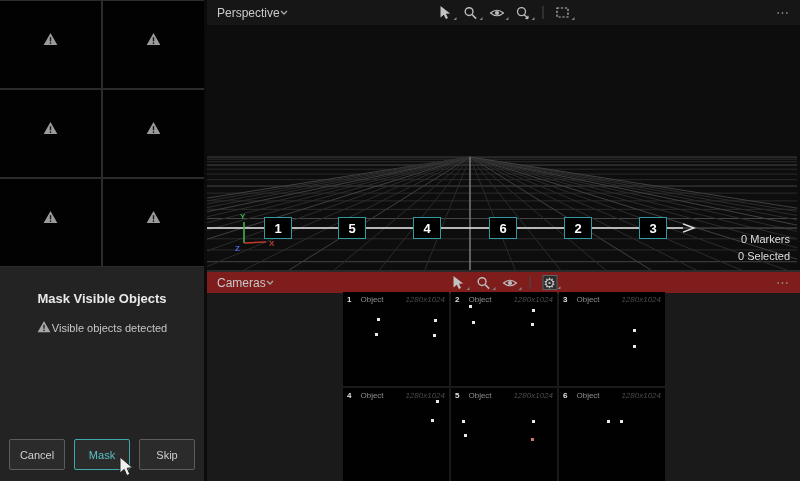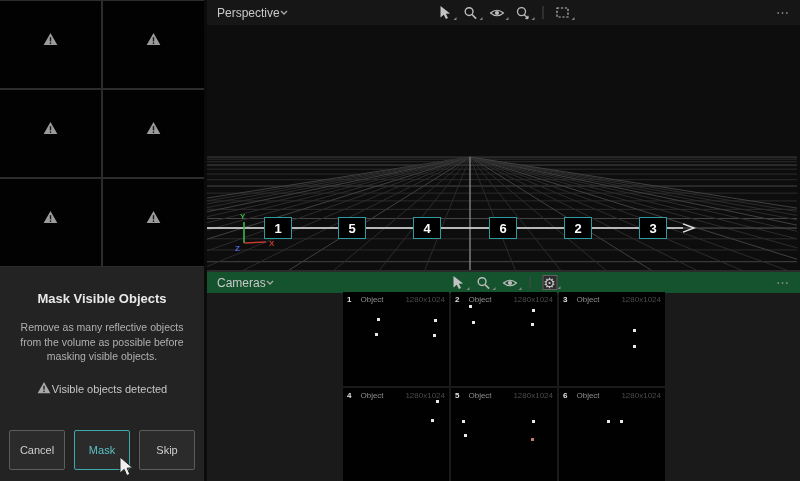--- a/index.html
+++ b/index.html
@@ -18,21 +18,21 @@
               border-top:1px solid #2c2c2c; border-bottom:1px solid #2c2c2c; }
   .cal-cell { background:#020202; display:flex; align-items:center; justify-content:center; }
   .cal-cell svg { transform:translateY(-6px); }
   .cal-body { flex:1; position:relative; text-align:center; padding:24px 9px 0;border-radius:7px; }
   .cal-body h3 { font-size:13px; color:#e8e8e8; margin-bottom:14px; font-weight:bold; }
   .cal-body p { font-size:10.5px; color:#b0b0b0; line-height:1.4; margin-bottom:17px; }
   .warn-row { display:flex; align-items:center; justify-content:center; gap:1px;
               color:#c6c6c6; font-size:11px; }
   .btn-row { position:absolute; bottom:11px; left:0; right:0; display:flex;
              justify-content:center; gap:9px; }
-  .btn-row button { width:56px; height:40px; background:#2b2b2b; border:1px solid #5c5c5c;
+  .btn-row button { width:56px; height:31px; background:#2b2b2b; border:1px solid #5c5c5c;
              border-radius:2px; color:#cfcfcf; font-size:11px; font-family:inherit; }
   .btn-row button.accent { border-color:#3fa9ad; color:#5ac0c5; }
 
   
   .main { flex:1; display:flex; flex-direction:column; min-width:0; }
   .panel-head { height:25px; background:#161616; display:flex; align-items:center;
                 padding:0 10px; color:#c9c9c9; font-size:12px; position:relative; flex:none; }
   .head-title { display:flex; align-items:center; }
   .toolbar { position:absolute; left:50%; transform:translateX(-50%); display:flex;
              align-items:center; gap:11px; }
@@ -51,29 +51,29 @@
   .view3d > svg.gridsvg { position:absolute; left:0; top:0; }
   .marker { position:absolute; top:192px; width:28px; height:22px; background:#000;
             border:1px solid #2f9aa0; color:#fff; font-weight:bold; font-size:13px;
             display:flex; align-items:center; justify-content:center; }
   .counts { position:absolute; right:10px; top:206px; text-align:right; color:#dedede;
             font-size:11px; line-height:17px; }
 
   
   .cams { flex:1; background:#1a1a1a; border-top:2px solid #2b2b2b; position:relative;
           display:flex; flex-direction:column; }
-  .cams .panel-head { height:21px; background:#14532d;text-align:center; }
+  .cams .panel-head { height:21px; background:#7f1d1d;text-align:center; }
   .tiles { position:absolute; left:136px; top:20px; display:grid;
            grid-template-columns:repeat(3,106px); grid-auto-rows:94px; gap:2px; }
   .tile { position:relative; background:#010101; }
   .tile-head { position:absolute; top:3px; left:4px; right:4px; display:flex; gap:9px;
                font-size:8px; align-items:baseline; }
   .tile-num { color:#e0e0e0; font-weight:bold; }
   .tile-label { color:#8f8f8f; }
-  .tile-res { margin-left:auto; color:#4c4c4c; }
+  .tile-res { margin-left:auto; color:#4c4c4c;font-style:italic; }
   .dot { position:absolute; width:3px; height:3px; background:#e8e8e8; }
 
   .cursor-overlay { position:absolute; left:118px; top:456px; z-index:50; }
 </style>
 </head>
 <body>
 
 <div class="app">
 
   <aside class="cal-panel">
@@ -116,21 +116,20 @@
         <div class="cal-cell">
           <svg width="15" height="14" viewBox="0 0 14 12.6">
      <path d="M7,0.8 L13.4,12 L0.6,12 Z" fill="#9b9b9b"></path>
      <rect x="6.35" y="4.6" width="1.3" height="3.9" fill="#161616"></rect>
      <rect x="6.35" y="9.5" width="1.3" height="1.4" fill="#161616"></rect>
           </svg>
         </div>
       </div>
     <div class="cal-body">
       <h3>Mask Visible Objects</h3>
-      <p>Remove as many reflective objects from the volume as possible before masking visible objects.</p>
       <div class="warn-row">
         <span id="warnIcon"><svg width="14" height="13" viewBox="0 0 14 12.6">
      <path d="M7,0.8 L13.4,12 L0.6,12 Z" fill="#a8a8a8"></path>
      <rect x="6.35" y="4.6" width="1.3" height="3.9" fill="#161616"></rect>
      <rect x="6.35" y="9.5" width="1.3" height="1.4" fill="#161616"></rect>
             </svg></span>
         <span>Visible objects detected</span>
       </div>
       <div class="btn-row">
         <button>Cancel</button>
@@ -239,20 +238,24 @@
             <line x1="263" y1="132" x2="263" y2="245" stroke="#9a9a9a" stroke-width="1"></line>
             <line x1="0" y1="203" x2="590" y2="203" stroke="#4f4f4f" stroke-width="1"></line>
             <line x1="0" y1="203" x2="476" y2="203" stroke="#e3e3e3" stroke-width="1.6"></line>
             <path d="M476,198.8 L487,203 L476,207.2" fill="none" stroke="#e3e3e3" stroke-width="1.4"></path>
             <line x1="37" y1="218" x2="37" y2="197" stroke="#3fb54b" stroke-width="1.6"></line>
             <line x1="37" y1="218" x2="59" y2="217" stroke="#c03a2e" stroke-width="1.6"></line>
             <text x="33" y="194" fill="#3fb54b" font-size="8" font-weight="bold">Y</text>
             <text x="62" y="221" fill="#c03a2e" font-size="8" font-weight="bold">X</text>
             <text x="28" y="226" fill="#4a66e0" font-size="8" font-weight="bold">Z</text>
           </svg>
+        <div class="counts">
+          <div>0 Markers</div>
+          <div>0 Selected</div>
+        </div>
       <div class="marker" style="left: 57px;">1</div>
           <div class="marker" style="left: 131px;">5</div>
           <div class="marker" style="left: 206px;">4</div>
           <div class="marker" style="left: 282px;">6</div>
           <div class="marker" style="left: 357px;">2</div>
           <div class="marker" style="left: 432px;">3</div>
         </div>
     </section>
 
     <section class="cams">

